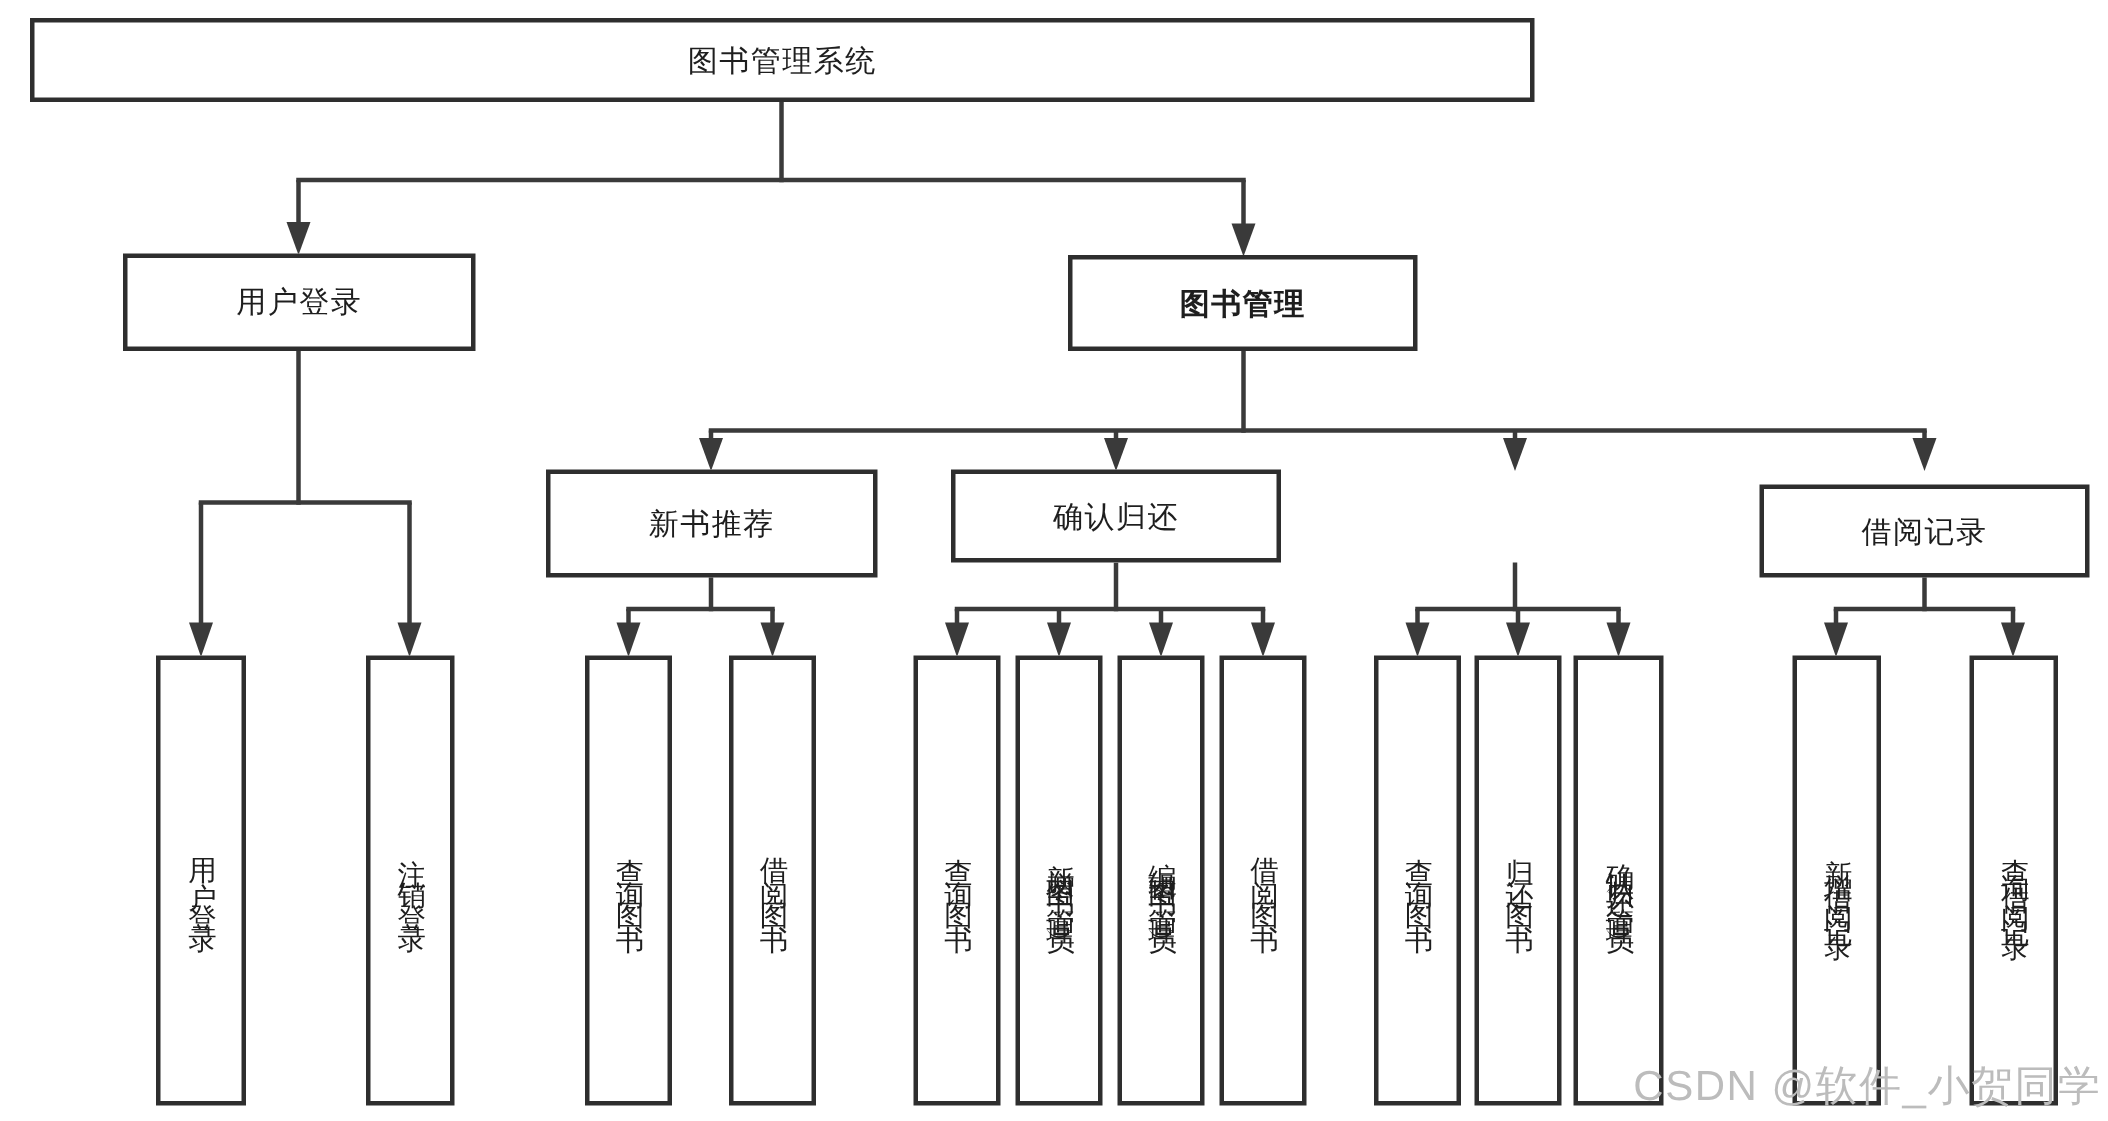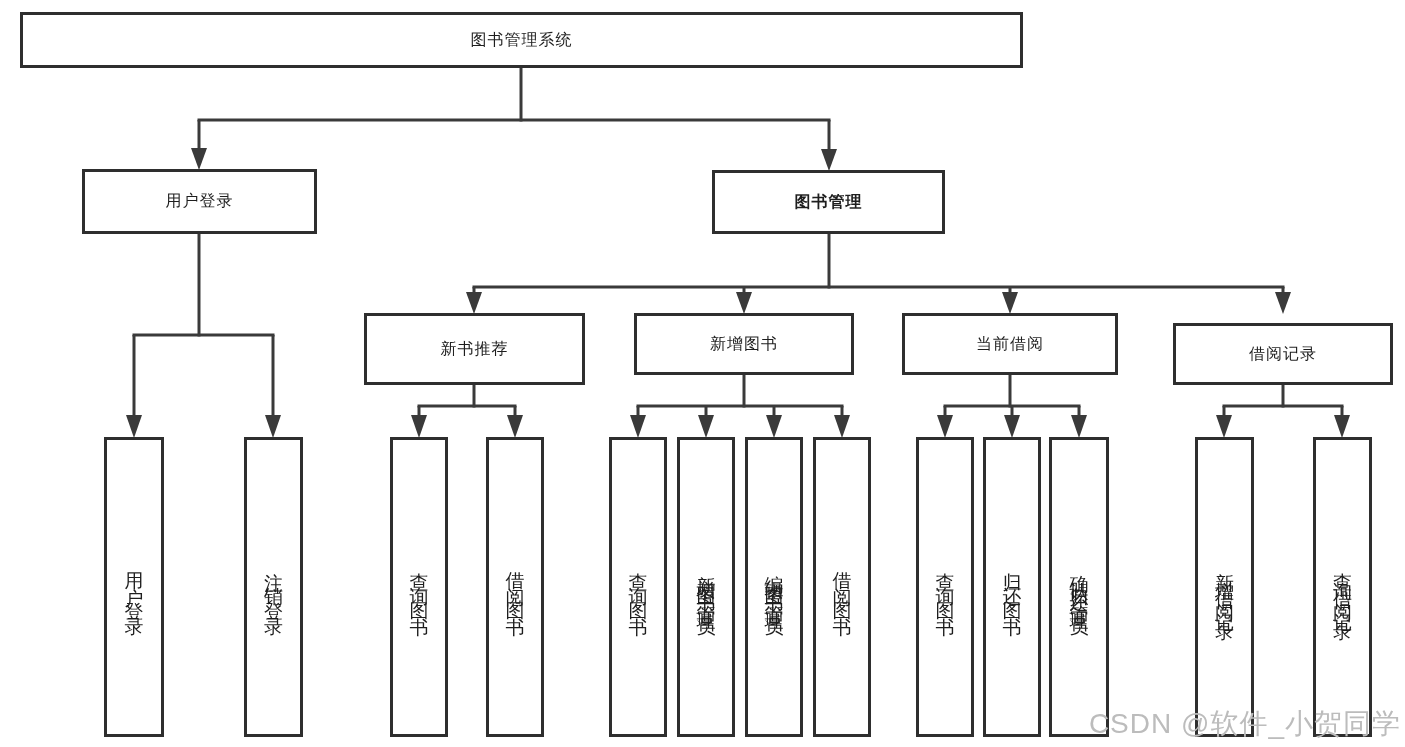--- a/index.html
+++ b/index.html
@@ -20,21 +20,21 @@
     z-index: 0;
   }
   .node {
     position: absolute;
     background: #ffffff;
     border: 3px solid #2e2e2e;
     display: flex;
     align-items: center;
     justify-content: center;
     color: #1e1e1e;
-    font-size: 16px;
+    font-size: 20px;
     letter-spacing: 1px;
     z-index: 1;
     text-align: center;
   }
   .leaf {
     font-size: 19px;
   }
   .leaf .vtext {
     writing-mode: vertical-rl;
     text-orientation: mixed;
@@ -138,24 +138,21 @@
     <span>用户登录</span>
   </div>
   <div class="node" style="left:712px; top:170px; width:233px; height:64px;font-weight:bold;">
     <span>图书管理</span>
   </div>
 
   <div class="node" style="left:364px; top:313px; width:221px; height:72px;">
     <span>新书推荐</span>
   </div>
   <div class="node" style="left:634px; top:313px; width:220px; height:62px;">
-    <span>新增图书</span>
-  </div>
-  <div class="node" style="left:902px; top:313px; width:216px; height:62px;">
-    <span>当前借阅</span>
+    <span>确认归还</span>
   </div>
   <div class="node" style="left:1173px; top:323px; width:220px; height:62px;">
     <span>借阅记录</span>
   </div>
 
   <div class="node leaf" style="left:104px; top:437px; width:60px; height:300px;">
     <span class="vtext">用户登录</span>
   </div>
   <div class="node leaf" style="left:244px; top:437px; width:59px; height:300px;">
     <span class="vtext">注销登录</span>

